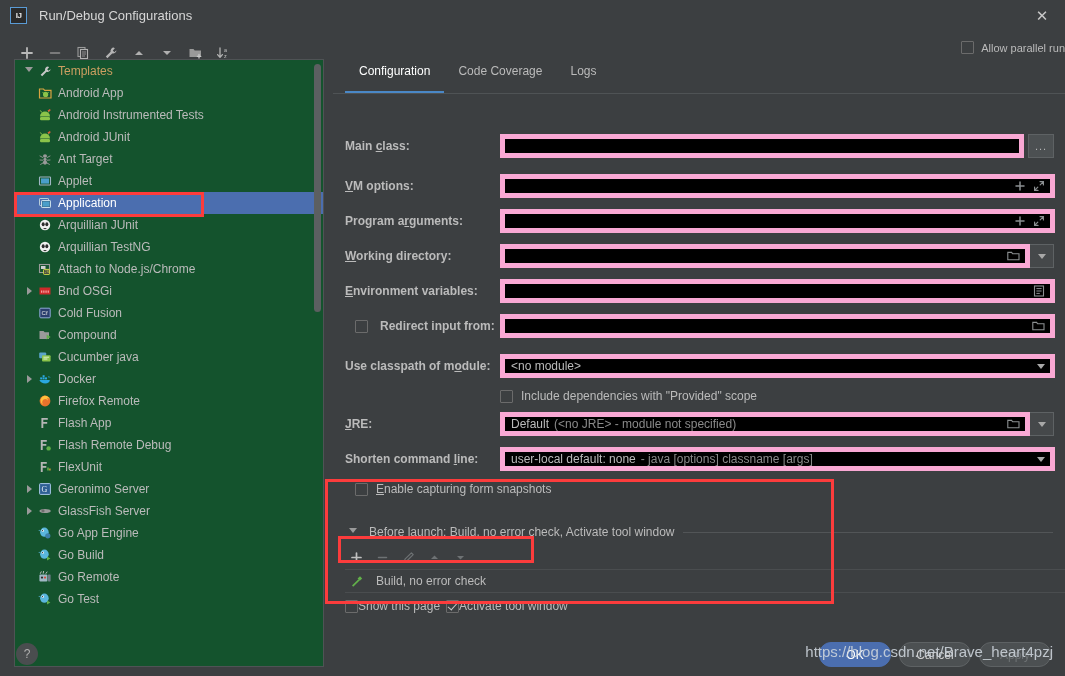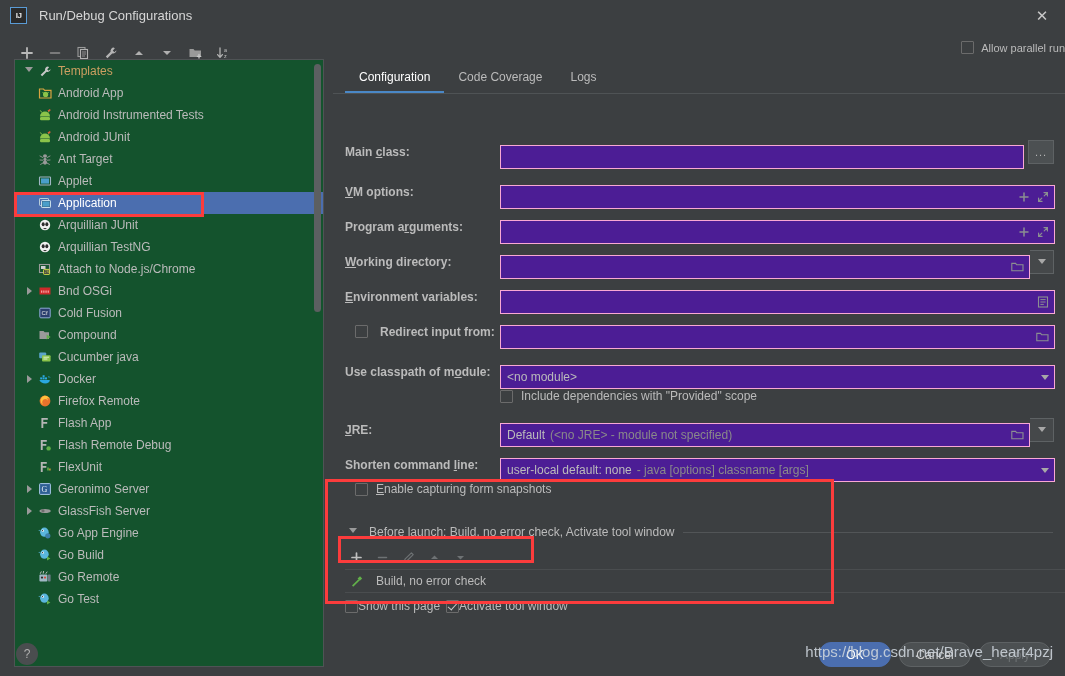--- a/index.html
+++ b/index.html
@@ -160,21 +160,21 @@
     transform: rotate(42deg);
   }
   .ap-label { font-size: 11px; color: #bbbbbb; }
 
   .tabs {
     position: absolute; left: 12px; top: 33px;
     height: 29px;
     display: flex; align-items: flex-end;
   }
   .tab {
-    padding: 4px 14px 7px 14px;
+    padding: 4px 14px 13px 14px;
     font-size: 12px;
     color: #bbbbbb;
     cursor: pointer;
     border-bottom: 2px solid transparent;
   }
   .tab.active {
     color: #ffffff;
     border-bottom: 2px solid #4a88c7;
   }
 
@@ -188,28 +188,27 @@
     left: 12px; width: 720px;
     display: flex; align-items: center;
   }
   .flabel {
     width: 155px; flex: 0 0 155px;
     font-size: 12px; color: #bbbbbb; font-weight: bold;
   }
   .flabel .mn { text-decoration: underline; }
   .field {
     height: 24px;
-    background: #4c1d95;
-    border: 1px solid #f9a8d4;
+    background: #000000;
+    border: 5px solid #f9a8d4;
     display: flex; align-items: center;
     padding: 0 6px;
     font-size: 12px;
     color: #bbbbbb;
     position: relative;
-    margin-top: 11px;
   }
   .field .ph-dim { color: #8a8a8a; }
   .fbtn {
     width: 26px; height: 24px; flex: 0 0 26px;
     background: #4c5052;
     border: 1px solid #5e6264;
     margin-left: 4px;
     display: flex; align-items: center; justify-content: center;
     cursor: pointer;
     color: #b4b4b4;

